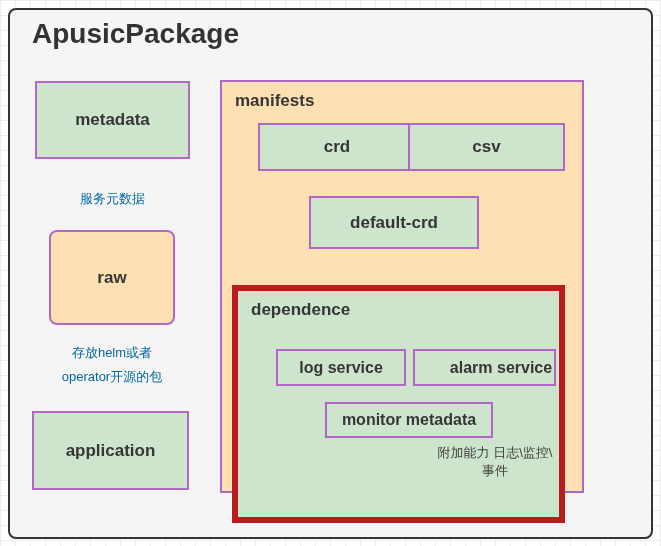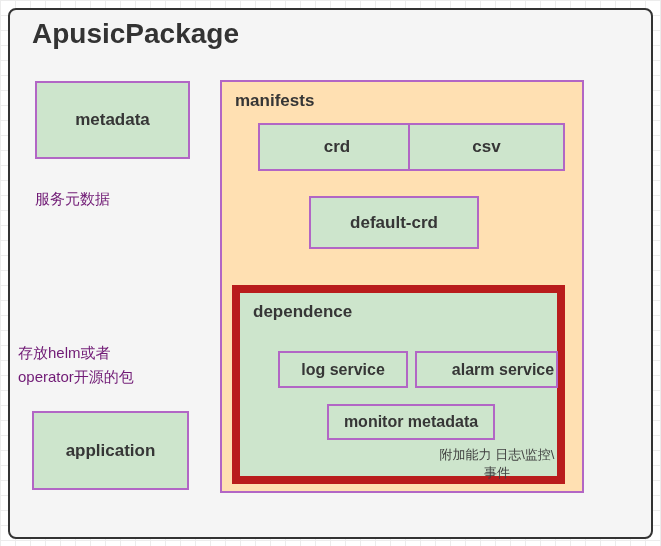--- a/index.html
+++ b/index.html
@@ -52,24 +52,24 @@
     font-size: 17px;
     color: #363636;
     text-align: left;
   }
   .green  { background: #cde5cc; }
   .orange { background: #ffe0b2; }
   .rounded { border-radius: 8px; }
 
   .caption {
     position: absolute;
-    font-size: 15px;
+    font-size: 13px;
     font-weight: 400;
-    color: #701a75;
-    text-align: left;
+    color: #0369a1;
+    text-align: center;
     line-height: 24px;
   }
 
   
   .metadata-box    { left: 25px;  top: 71px;  width: 155px; height: 78px; }
   .metadata-caption{ left: 25px;  top: 177px; width: 155px; }
   .raw-box         { left: 39px;  top: 220px; width: 126px; height: 95px; }
   .raw-caption     { left: 8px;   top: 331px; width: 188px; }
   .application-box { left: 22px;  top: 401px; width: 157px; height: 79px; }
 
@@ -90,23 +90,23 @@
     color: #363636;
   }
   .crd-box         { left: 12px;  top: 41px;  width: 158px; height: 48px; margin-left: 24px; }
   .csv-box         { left: 186px; top: 41px;  width: 157px; height: 48px; }
   .default-crd-box { left: 87px;  top: 114px; width: 170px; height: 53px; }
 
   
   .dependence-box {
     position: absolute;
     left: 10px; top: 203px;
-    width: 333px; height: 199px;
+    width: 333px; height: 238px;
     background: #cde5cc;
-    border: 8px solid #b91c1c;
+    border: 6px solid #b91c1c;
   }
   .log-box     { left: 38px;  top: 58px;  width: 130px; height: 37px; font-size: 16px; }
   .alarm-box   { left: 175px; top: 58px;  width: 143px; height: 37px; font-size: 16px; padding-left: 33px; }
   .monitor-box { left: 87px;  top: 111px; width: 168px; height: 36px; font-size: 16px; }
 
   .dependence-note {
     position: absolute;
     left: 182px; top: 153px;
     width: 150px;
     font-size: 13px;
@@ -123,20 +123,23 @@
   <div class="frame">
 
     <div class="title">ApusicPackage</div>
 
     <div class="node green metadata-box">
       <span>metadata</span>
     </div>
 
     <div class="caption metadata-caption">服务元数据</div>
 
+    <div class="node orange rounded raw-box">
+      <span>raw</span>
+    </div>
 
     <div class="caption raw-caption">
       <div>存放helm或者</div>
       <div>operator开源的包</div>
     </div>
 
     <div class="node green application-box">
       <span>application</span>
     </div>
 

